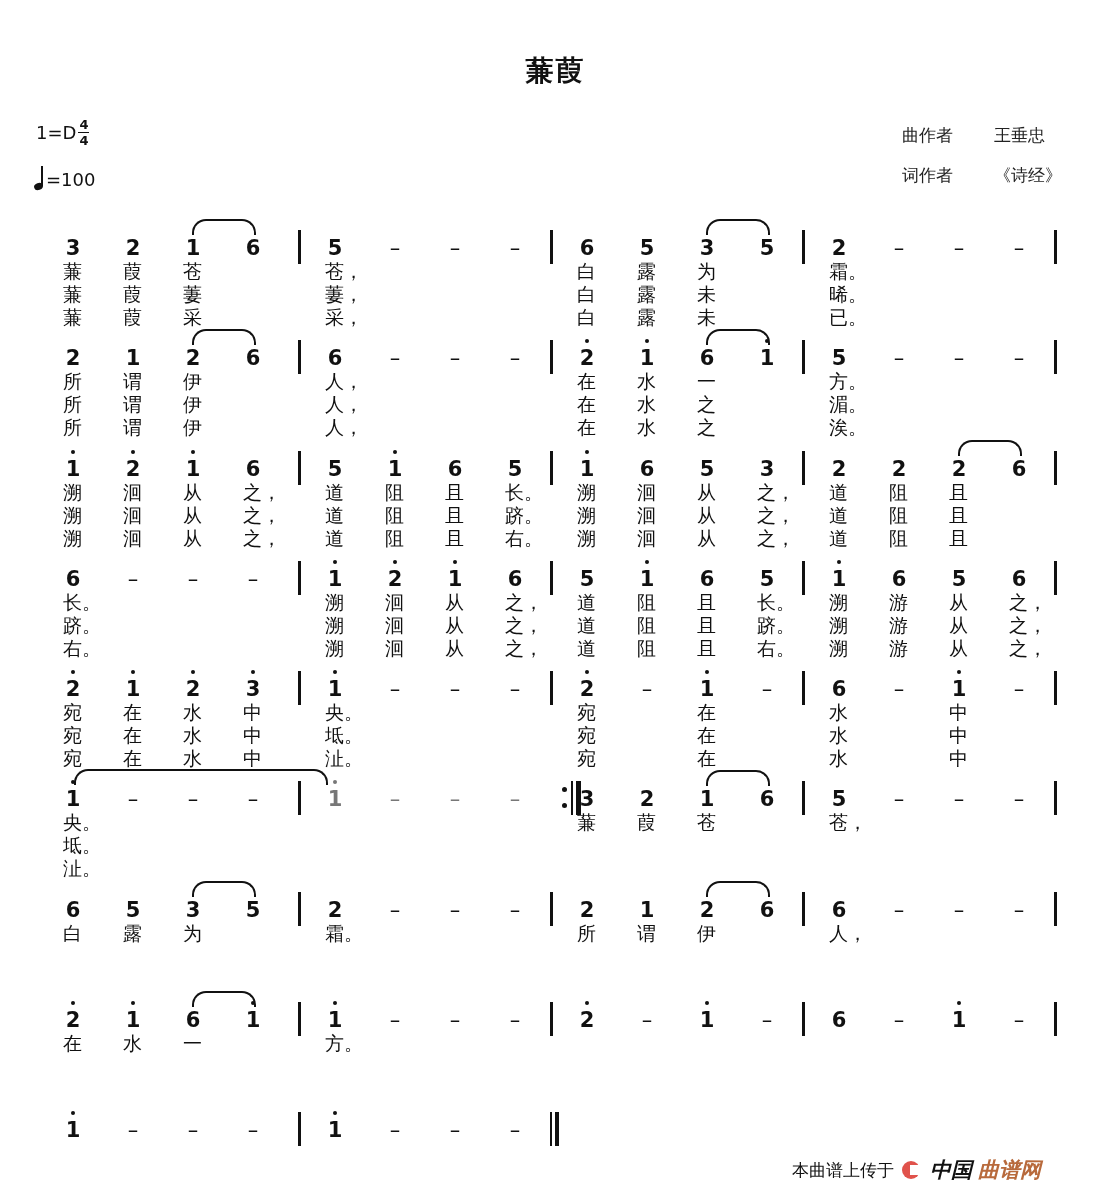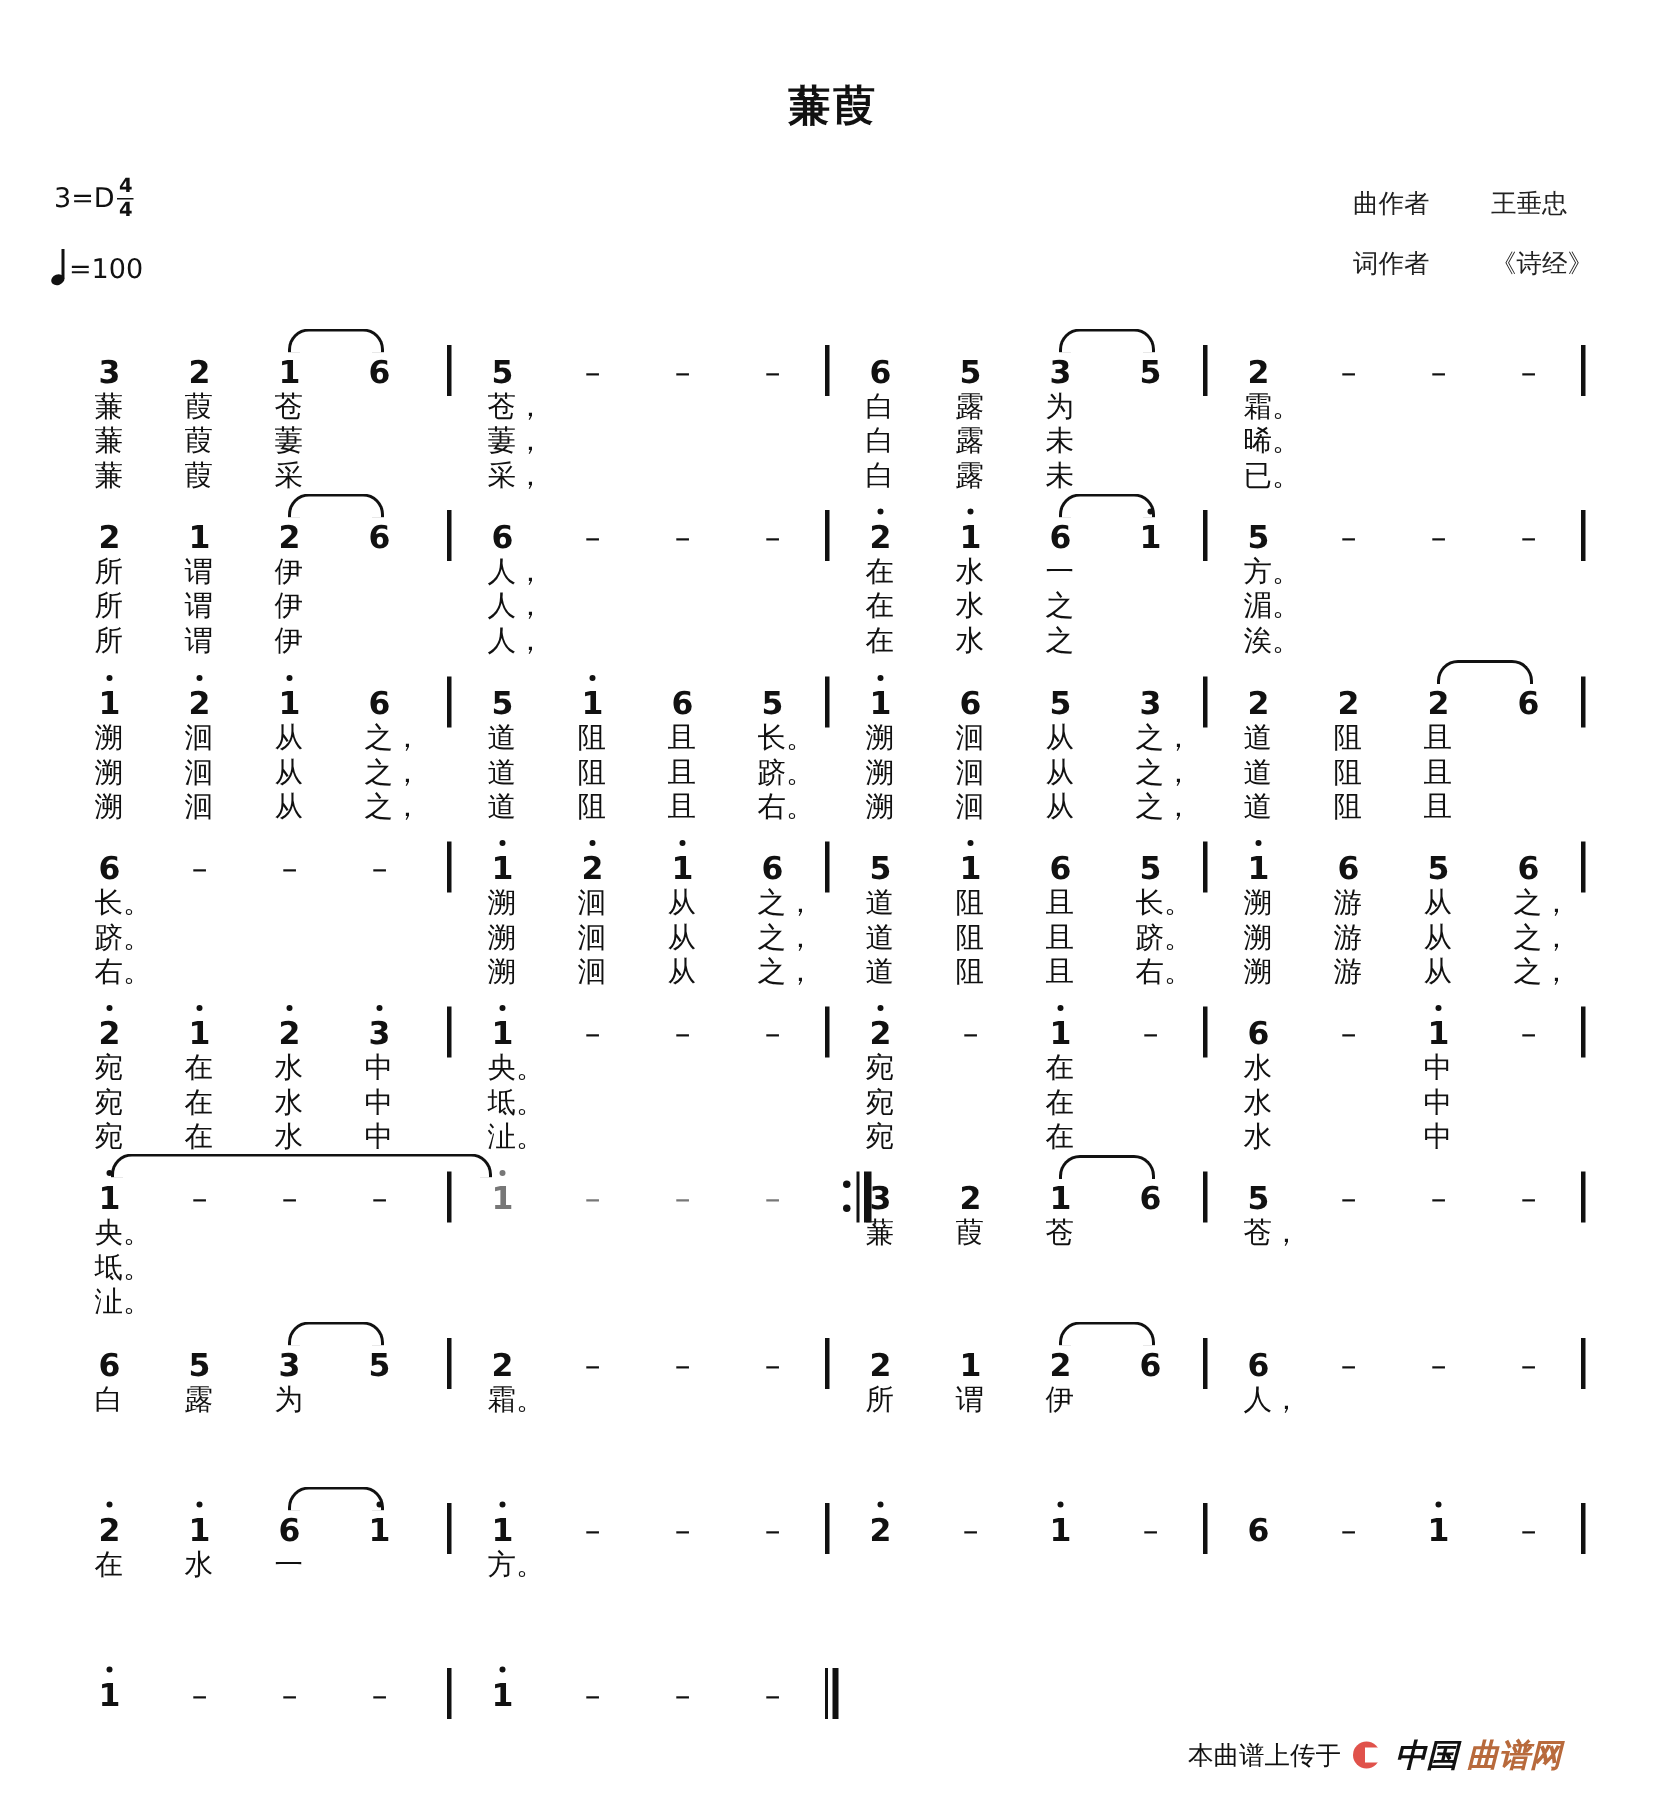--- a/index.html
+++ b/index.html
@@ -31,21 +31,21 @@
   .logo-c::after { content:""; position:absolute; left:8px; top:4px; width:10px; height:10px; background:#fff; }
   .logo-zg { font-weight:bold; font-style:italic; font-size:21px; margin-left:10px; color:#111; }
   .logo-qpw { font-weight:bold; font-style:italic; font-size:21px; margin-left:6px; color:#b86a3c; }
 </style>
 </head>
 <body>
 
 <div class="title">蒹葭</div>
 
 <div class="key">
-  <span>3=D</span>
+  <span>1=D</span>
   <span class="frac">
     <span>4</span>
     <span class="line"></span>
     <span>4</span>
   </span>
 </div>
 
 <div class="tempo">
   <span class="note-glyph">
       <span class="stem"></span>

